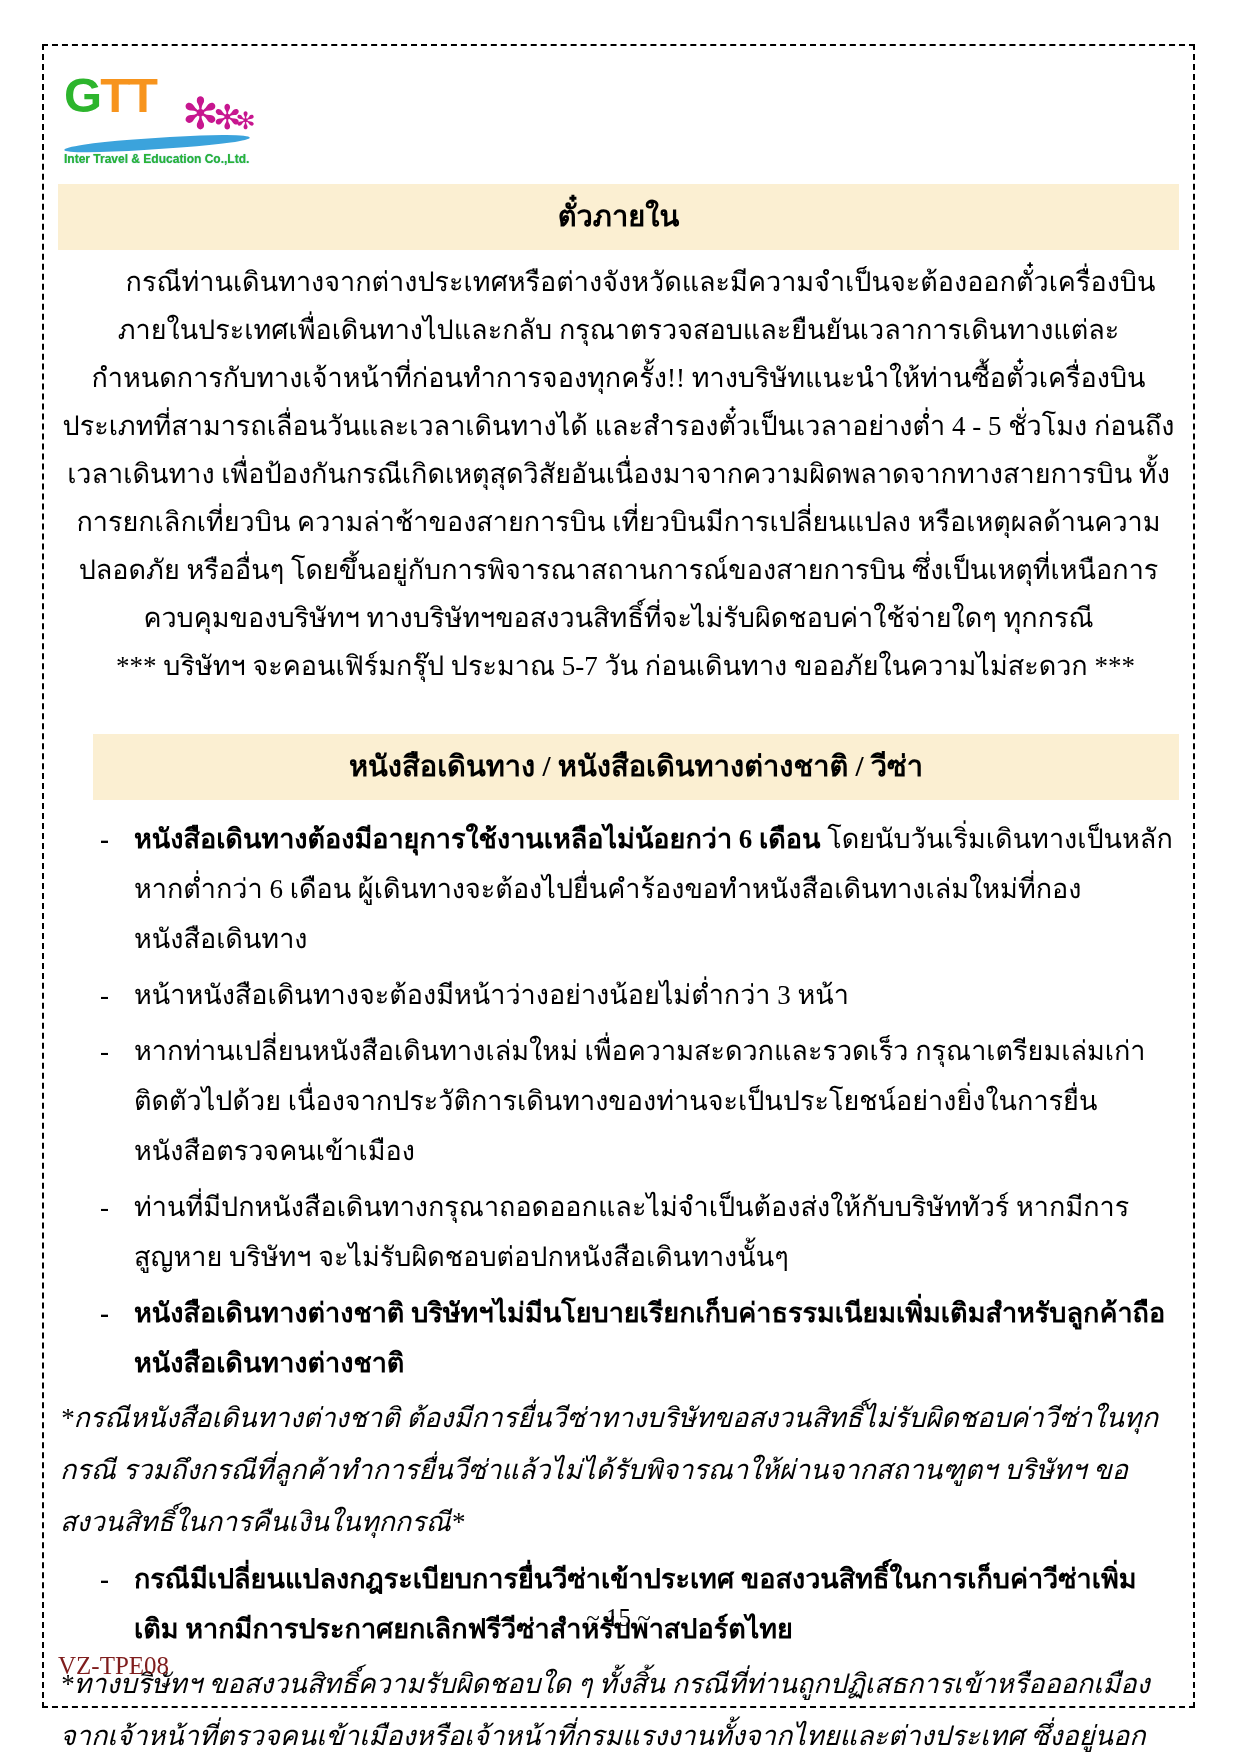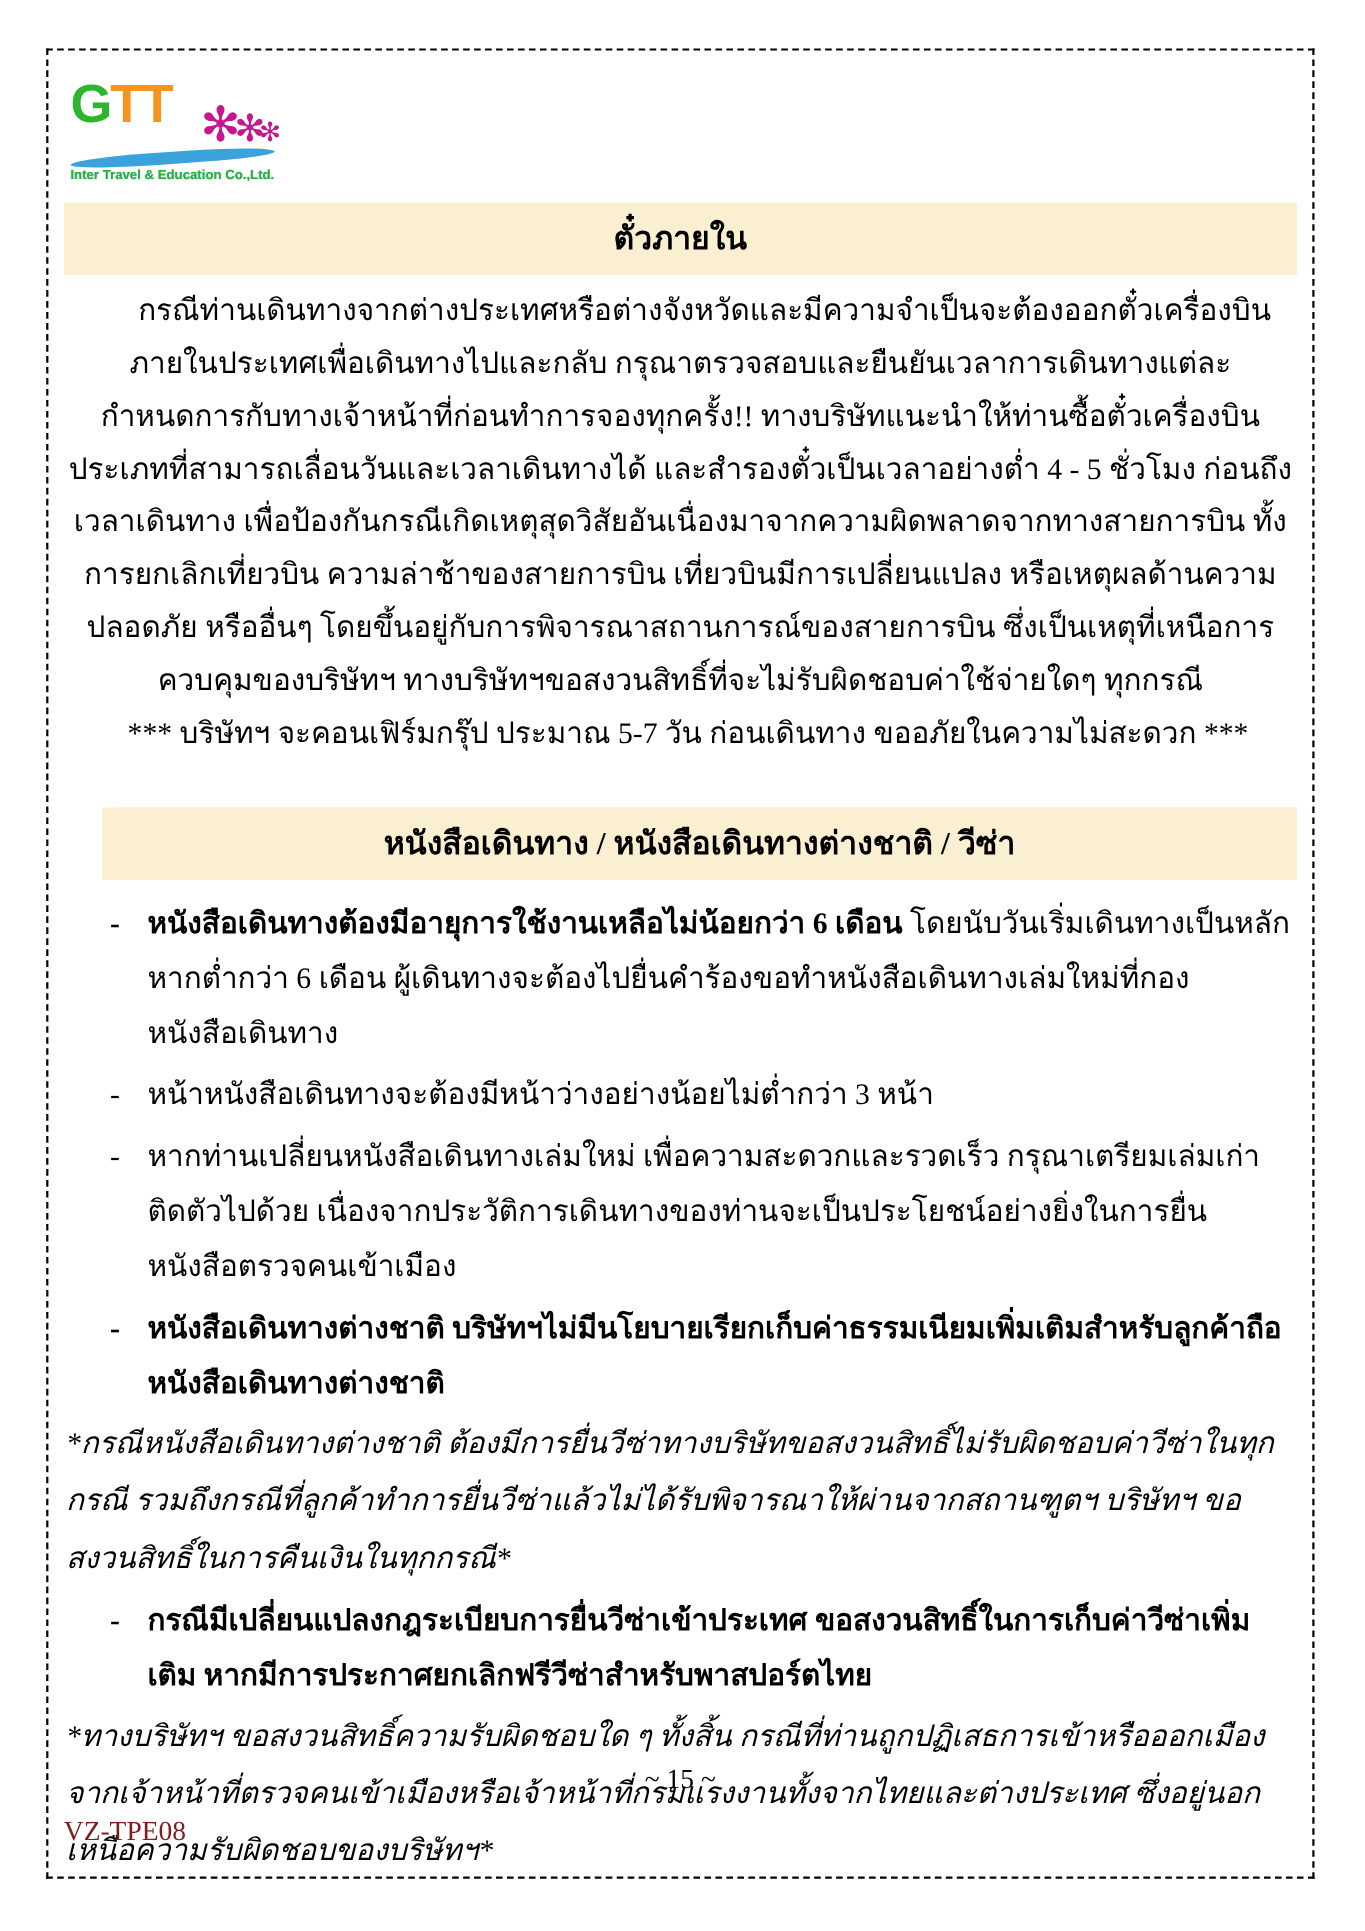--- a/index.html
+++ b/index.html
@@ -85,20 +85,21 @@
       <span>หน้าหนังสือเดินทางจะต้องมีหน้าว่างอย่างน้อยไม่ต่ำกว่า 3 หน้า</span>
     </div>
 
     <div class="bullet">
       <span class="marker">-</span>
       <span>หากท่านเปลี่ยนหนังสือเดินทางเล่มใหม่ เพื่อความสะดวกและรวดเร็ว กรุณาเตรียมเล่มเก่าติดตัวไปด้วย เนื่องจากประวัติการเดินทางของท่านจะเป็นประโยชน์อย่างยิ่งในการยื่นหนังสือตรวจคนเข้าเมือง</span>
     </div>
 
     <div class="bullet">
       <span class="marker">-</span>
+      <span>ท่านที่มีปกหนังสือเดินทางกรุณาถอดออกและไม่จำเป็นต้องส่งให้กับบริษัททัวร์ หากมีการสูญหาย บริษัทฯ จะไม่รับผิดชอบต่อปกหนังสือเดินทางนั้นๆ</span>
     </div>
 
     <div class="bullet">
       <span class="marker bold">-</span>
       <span class="bold">หนังสือเดินทางต่างชาติ บริษัทฯไม่มีนโยบายเรียกเก็บค่าธรรมเนียมเพิ่มเติมสำหรับลูกค้าถือหนังสือเดินทางต่างชาติ</span>
     </div>
 
     <p class="note">*กรณีหนังสือเดินทางต่างชาติ ต้องมีการยื่นวีซ่าทางบริษัทขอสงวนสิทธิ์ไม่รับผิดชอบค่าวีซ่าในทุกกรณี รวมถึงกรณีที่ลูกค้าทำการยื่นวีซ่าแล้วไม่ได้รับพิจารณาให้ผ่านจากสถานฑูตฯ บริษัทฯ ขอสงวนสิทธิ์ในการคืนเงินในทุกกรณี*</p>
 
     <div class="bullet">

